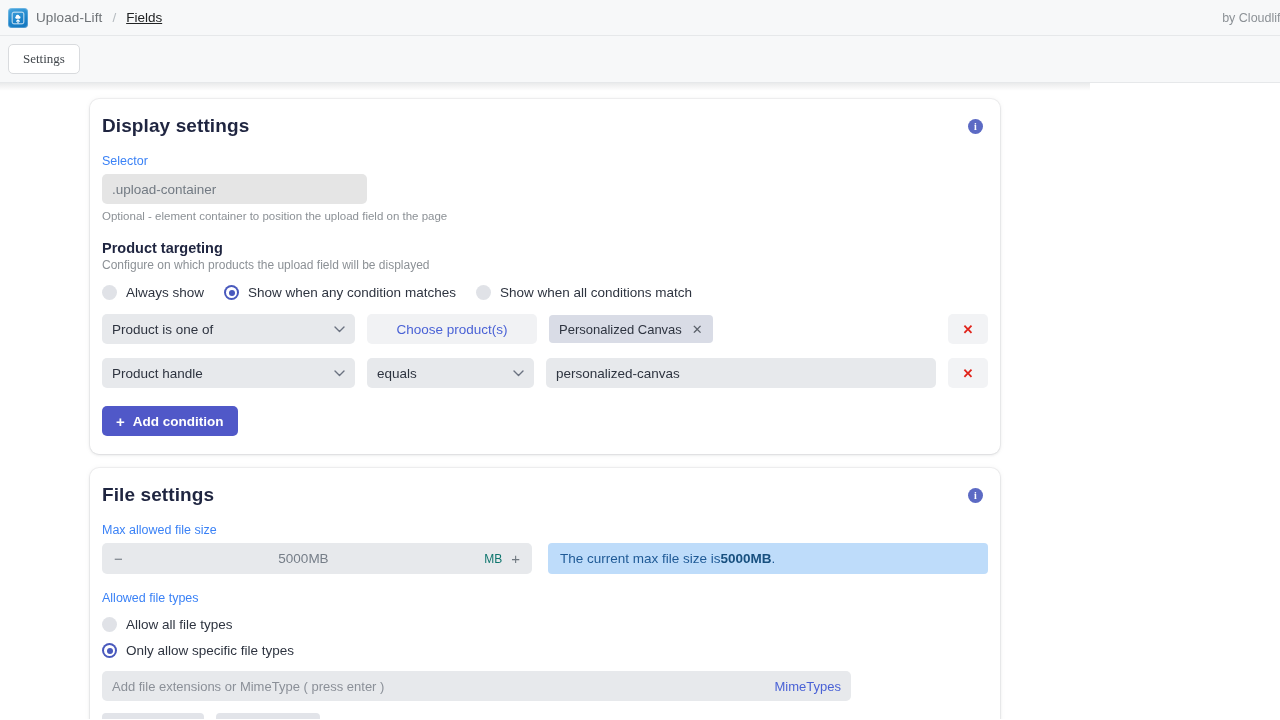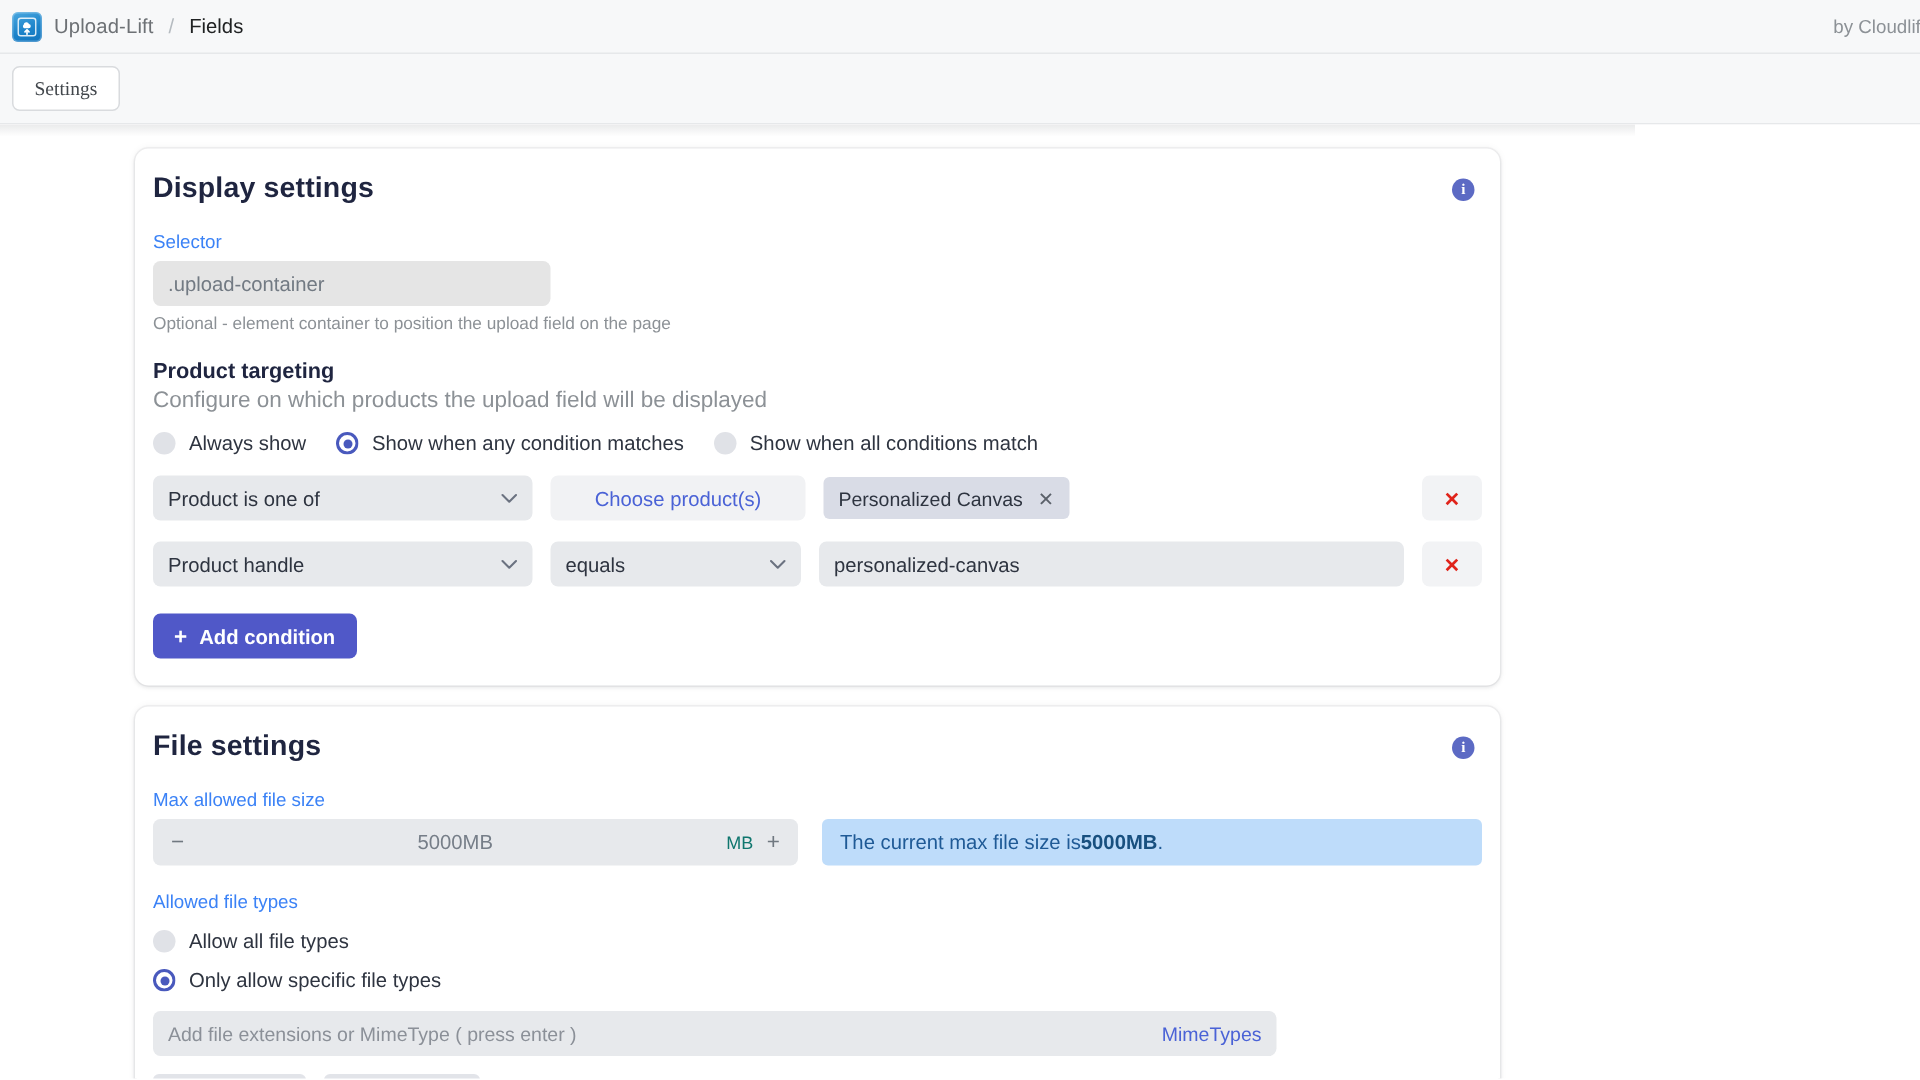--- a/index.html
+++ b/index.html
@@ -27,21 +27,21 @@
     background: linear-gradient(160deg, #4aa8e0 0%, #1b82c9 60%, #1274bd 100%);
     display: flex; align-items: center; justify-content: center;
     flex: 0 0 auto;
     box-shadow: inset 0 0 0 1px rgba(255,255,255,.25);
   }
   .app-logo svg { display: block; }
   .crumb-app {
     font-size: 13.5px; color: #6d7175; letter-spacing: .1px;
   }
   .crumb-sep { font-size: 13.5px; color: #b5bbc0; margin: 0 2px; }
-  .crumb-cur { font-size: 13.5px; color: #202223; }
+  .crumb-cur { font-size: 13.5px; color: #202223; text-decoration: underline; }
   .by-line {
     position: absolute; right: -4px; top: 50%; transform: translateY(-50%);
     font-size: 12.5px; color: #8c9196; white-space: nowrap;
   }
 
   
   .tabstrip {
     height: 47px;
     background: #f7f8f9;
     border-bottom: 1px solid #e6e8ea;
@@ -110,21 +110,21 @@
 
   .field-label {
     font-size: 12.5px; color: #3b82f6;
     margin-top: 17px; margin-bottom: 6px;
   }
   .sub-head {
     font-size: 14.5px; font-weight: bold; color: #1f2540;
     margin-top: 18px;
   }
   .sub-help {
-    font-size: 15px; color: #8c9196; margin-top: 2px;
+    font-size: 12px; color: #8c9196; margin-top: 2px;
   }
   .help-text {
     font-size: 11.5px; color: #8c9196; margin-top: 6px;
   }
 
   .input-flat {
     height: 30px;
     background: #e5e5e5;
     border: none;
     border-radius: 5px;

